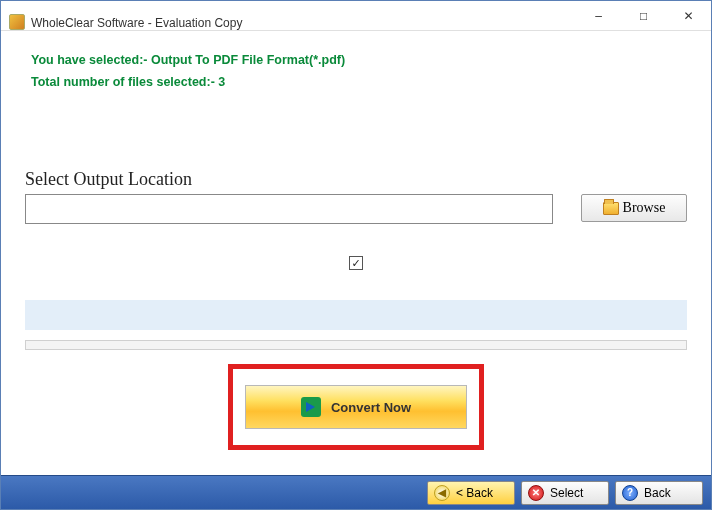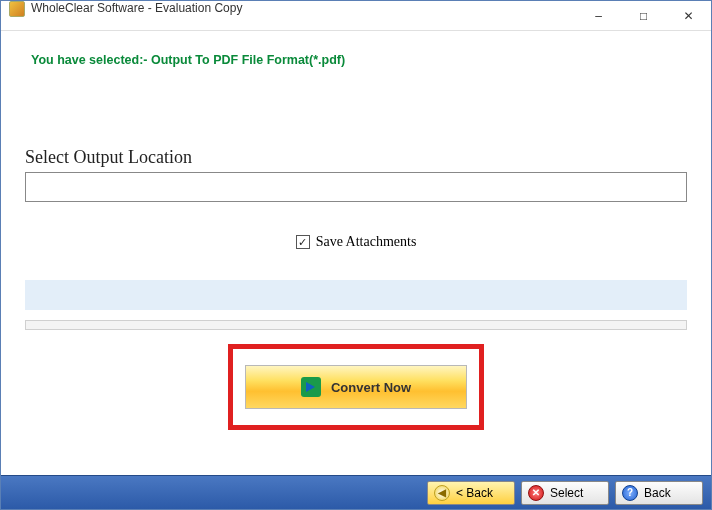--- a/index.html
+++ b/index.html
@@ -15,21 +15,21 @@
   height: 510px;
   background: #fff;
   border: 1px solid #5a7fb5;
   position: relative;
 }
 .titlebar {
   height: 30px;
   background: #fff;
   border-bottom: 1px solid #e0e0e0;
   display: flex;
-  align-items: flex-start;
+  align-items: flex-end;
   padding-left: 8px;
 }
 .titlebar .app-icon {
   width: 16px; height: 16px;
   background: linear-gradient(135deg,#f0c040,#d08020);
   border: 1px solid #aa6;
   margin-right: 6px;
   border-radius: 2px;
 }
 .titlebar .title-text { font-size: 12px; color: #333; }
@@ -221,29 +221,33 @@
     <div class="title-text">WholeClear Software - Evaluation Copy</div>
     <div class="window-controls">
       <div class="wc">–</div>
       <div class="wc">□</div>
       <div class="wc">✕</div>
     </div>
   </div>
 
   <div class="content">
     <div class="info-line">You have selected:- Output To PDF File Format(*.pdf)</div>
+    <div class="info-line">Total number of files selected:- 3</div>
 
     <div class="section-label">Select Output Location</div>
     <div class="output-row">
       <input class="output-input" type="text" value="" style="">
+      <div class="browse-btn">
+        <span class="folder-icon"></span>
+        <span>Browse</span>
+      </div>
     </div>
 
     <div class="save-attach-row">
       <div class="checkbox">✓</div>
-      <span class="save-attach-label">Save Attachments</span>
     </div>
 
     <div class="blue-strip"></div>
     <div class="progress-bar"></div>
 
     <div class="convert-wrap">
       <div class="convert-highlight">
         <div class="convert-btn">
           <span class="convert-icon"></span>
           <span>Convert Now</span>

